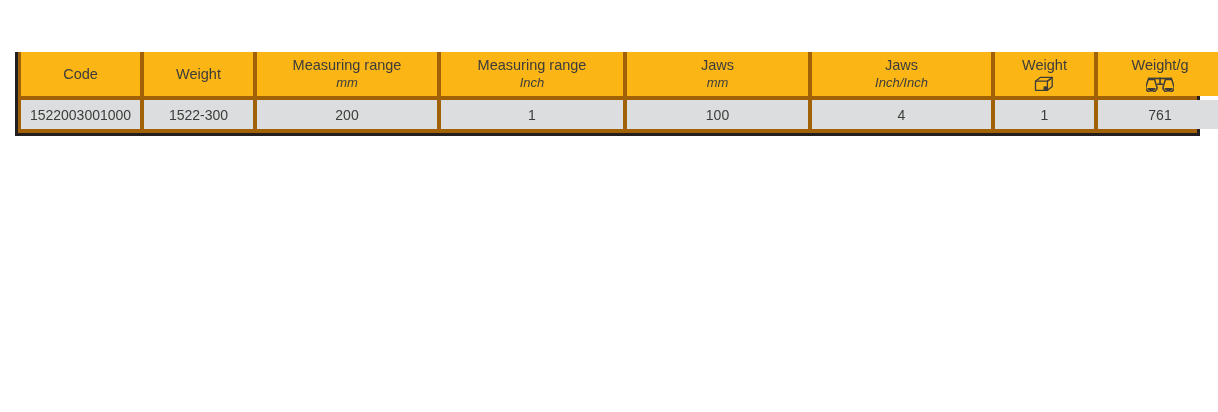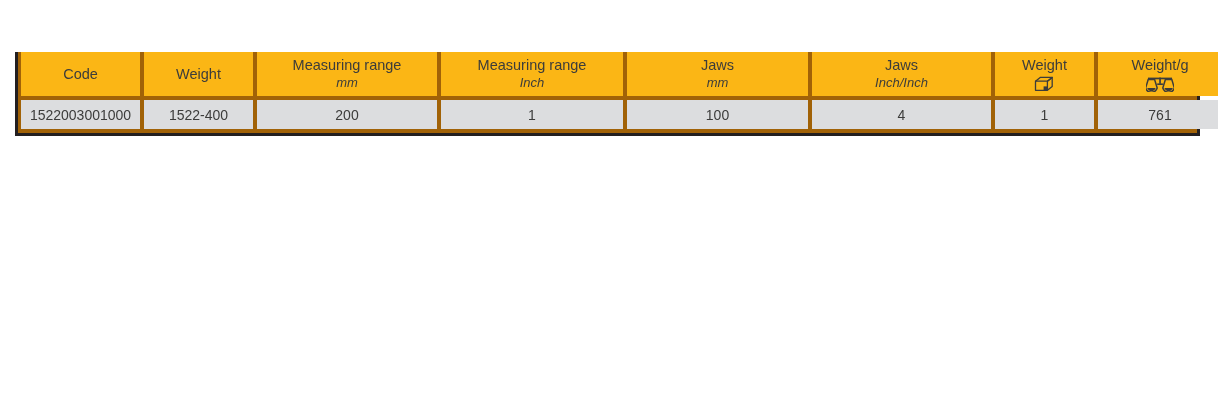--- a/index.html
+++ b/index.html
@@ -166,21 +166,21 @@
               </svg>
             </span>
           </th>
 
         </tr>
       </thead>
 
       <tbody>
         <tr>
           <td>1522003001000</td>
-          <td>1522-400</td>
+          <td>1522-300</td>
           <td>200</td>
           <td>1</td>
           <td>100</td>
           <td>4</td>
           <td>1</td>
           <td>761</td>
         </tr>
       </tbody>
 
     </table>

